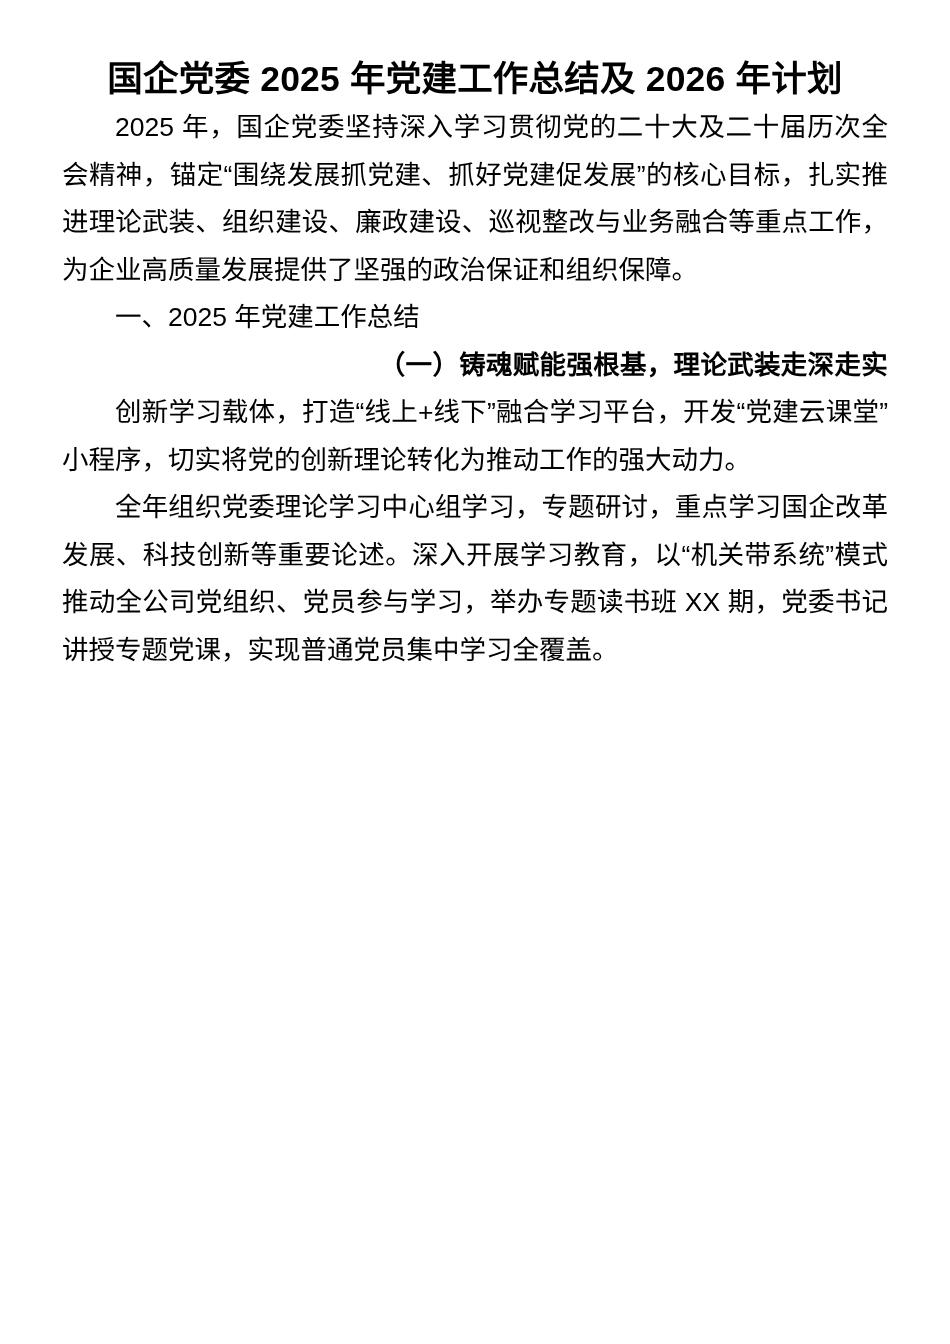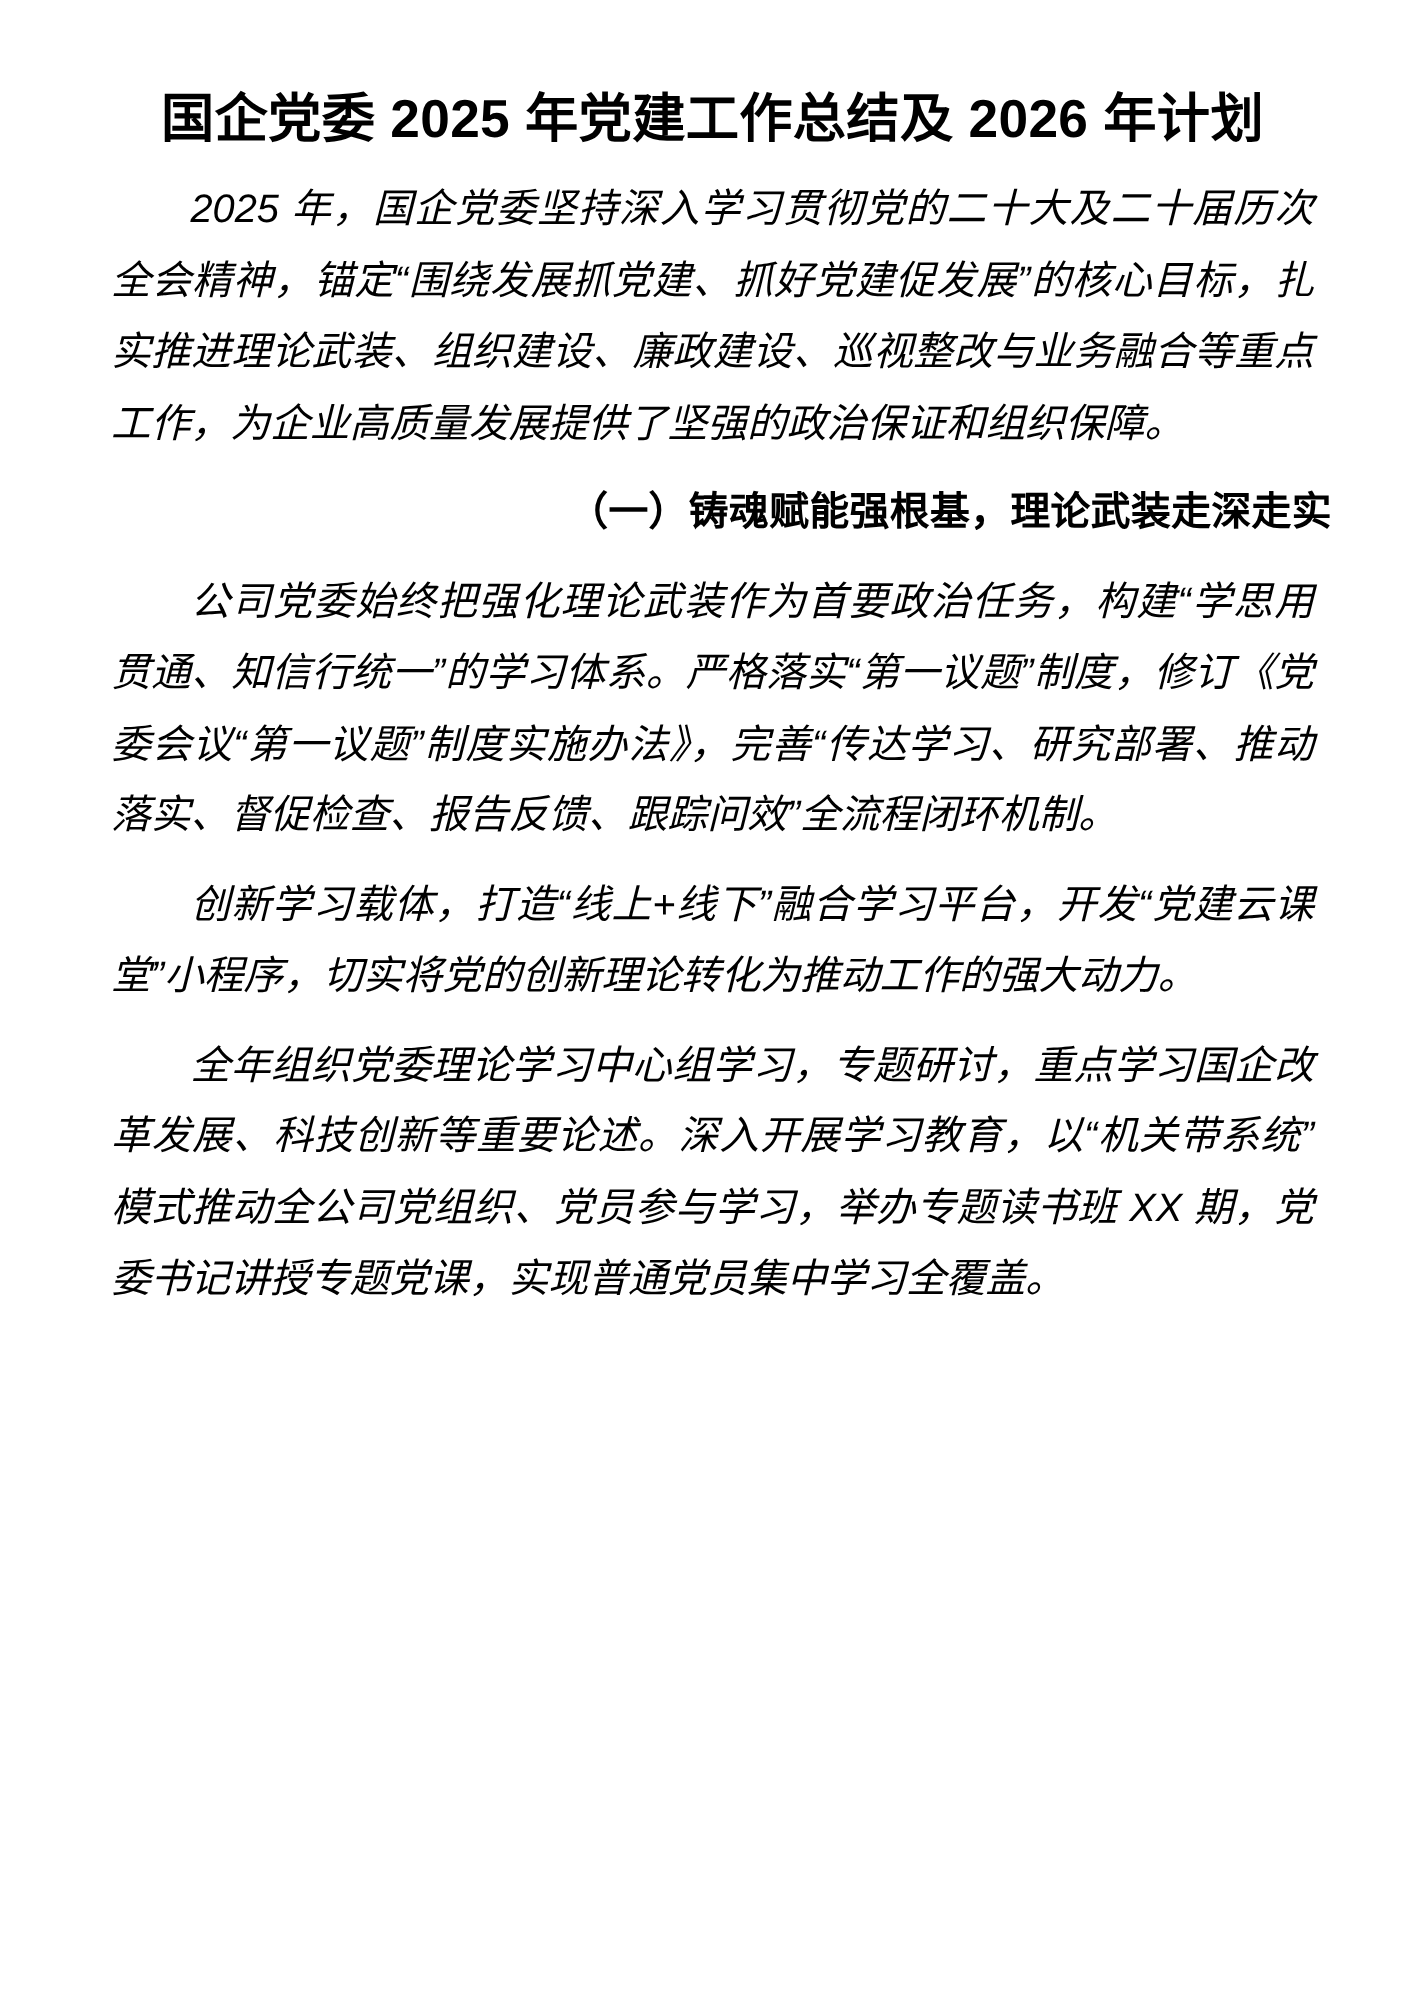--- a/index.html
+++ b/index.html
@@ -43,23 +43,22 @@
   }
 
   
   .para {
     font-size: 26.5px;
     font-weight: 400;
     line-height: 47.5px;
     text-align: justify;
     text-justify: inter-ideograph;
     text-indent: 53px;
-    margin: 12px;
+    margin: 0;
     letter-spacing: 0px;
-    font-style: italic;
   }
   .para.last-line-left {
     text-align-last: left;
   }
 
   
   .heading-1 {
     font-size: 26.5px;
     font-weight: 400;
     line-height: 47.5px;
@@ -83,24 +82,24 @@
 <body>
 
 <div class="page">
   <div class="doc-body">
 
     <h1 class="doc-title">国企党委 2025 年党建工作总结及 2026 年计划</h1>
 
     <p class="para">2025 年，国企党委坚持深入学习贯彻党的二十大及二十届历次全会精神，锚定“围绕发展抓党建、抓好党建促发展”的核心目标，扎实推进理论武装、组织建设、廉政建设、巡视整改与业务融合等重点工作，为企业高质量发展提供了坚强的政治保证和组织保障。</p>
 
 
+    <p class="heading-1">一、2025 年党建工作总结</p>
 
     <p class="heading-2">（一）铸魂赋能强根基，理论武装走深走实</p>
 
-    <p class="para last-line-left">公司党委始终把强化理论武装作为首要政治任务，构建“学思用贯通、知信行统一”的学习体系。严格落实“第一议题”制度，修订《党委会议“第一议题”制度实施办法》，完善“传达学习、研究部署、推动落实、督促检查、报告反馈、跟踪问效”全流程闭环机制。</p>
 
     <p class="para last-line-left">创新学习载体，打造“线上+线下”融合学习平台，开发“党建云课堂”小程序，切实将党的创新理论转化为推动工作的强大动力。</p>
 
     <p class="para last-line-left">全年组织党委理论学习中心组学习，专题研讨，重点学习国企改革发展、科技创新等重要论述。深入开展学习教育，以“机关带系统”模式推动全公司党组织、党员参与学习，举办专题读书班 XX 期，党委书记讲授专题党课，实现普通党员集中学习全覆盖。</p>
 
 
 
   </div>
 </div>
 

